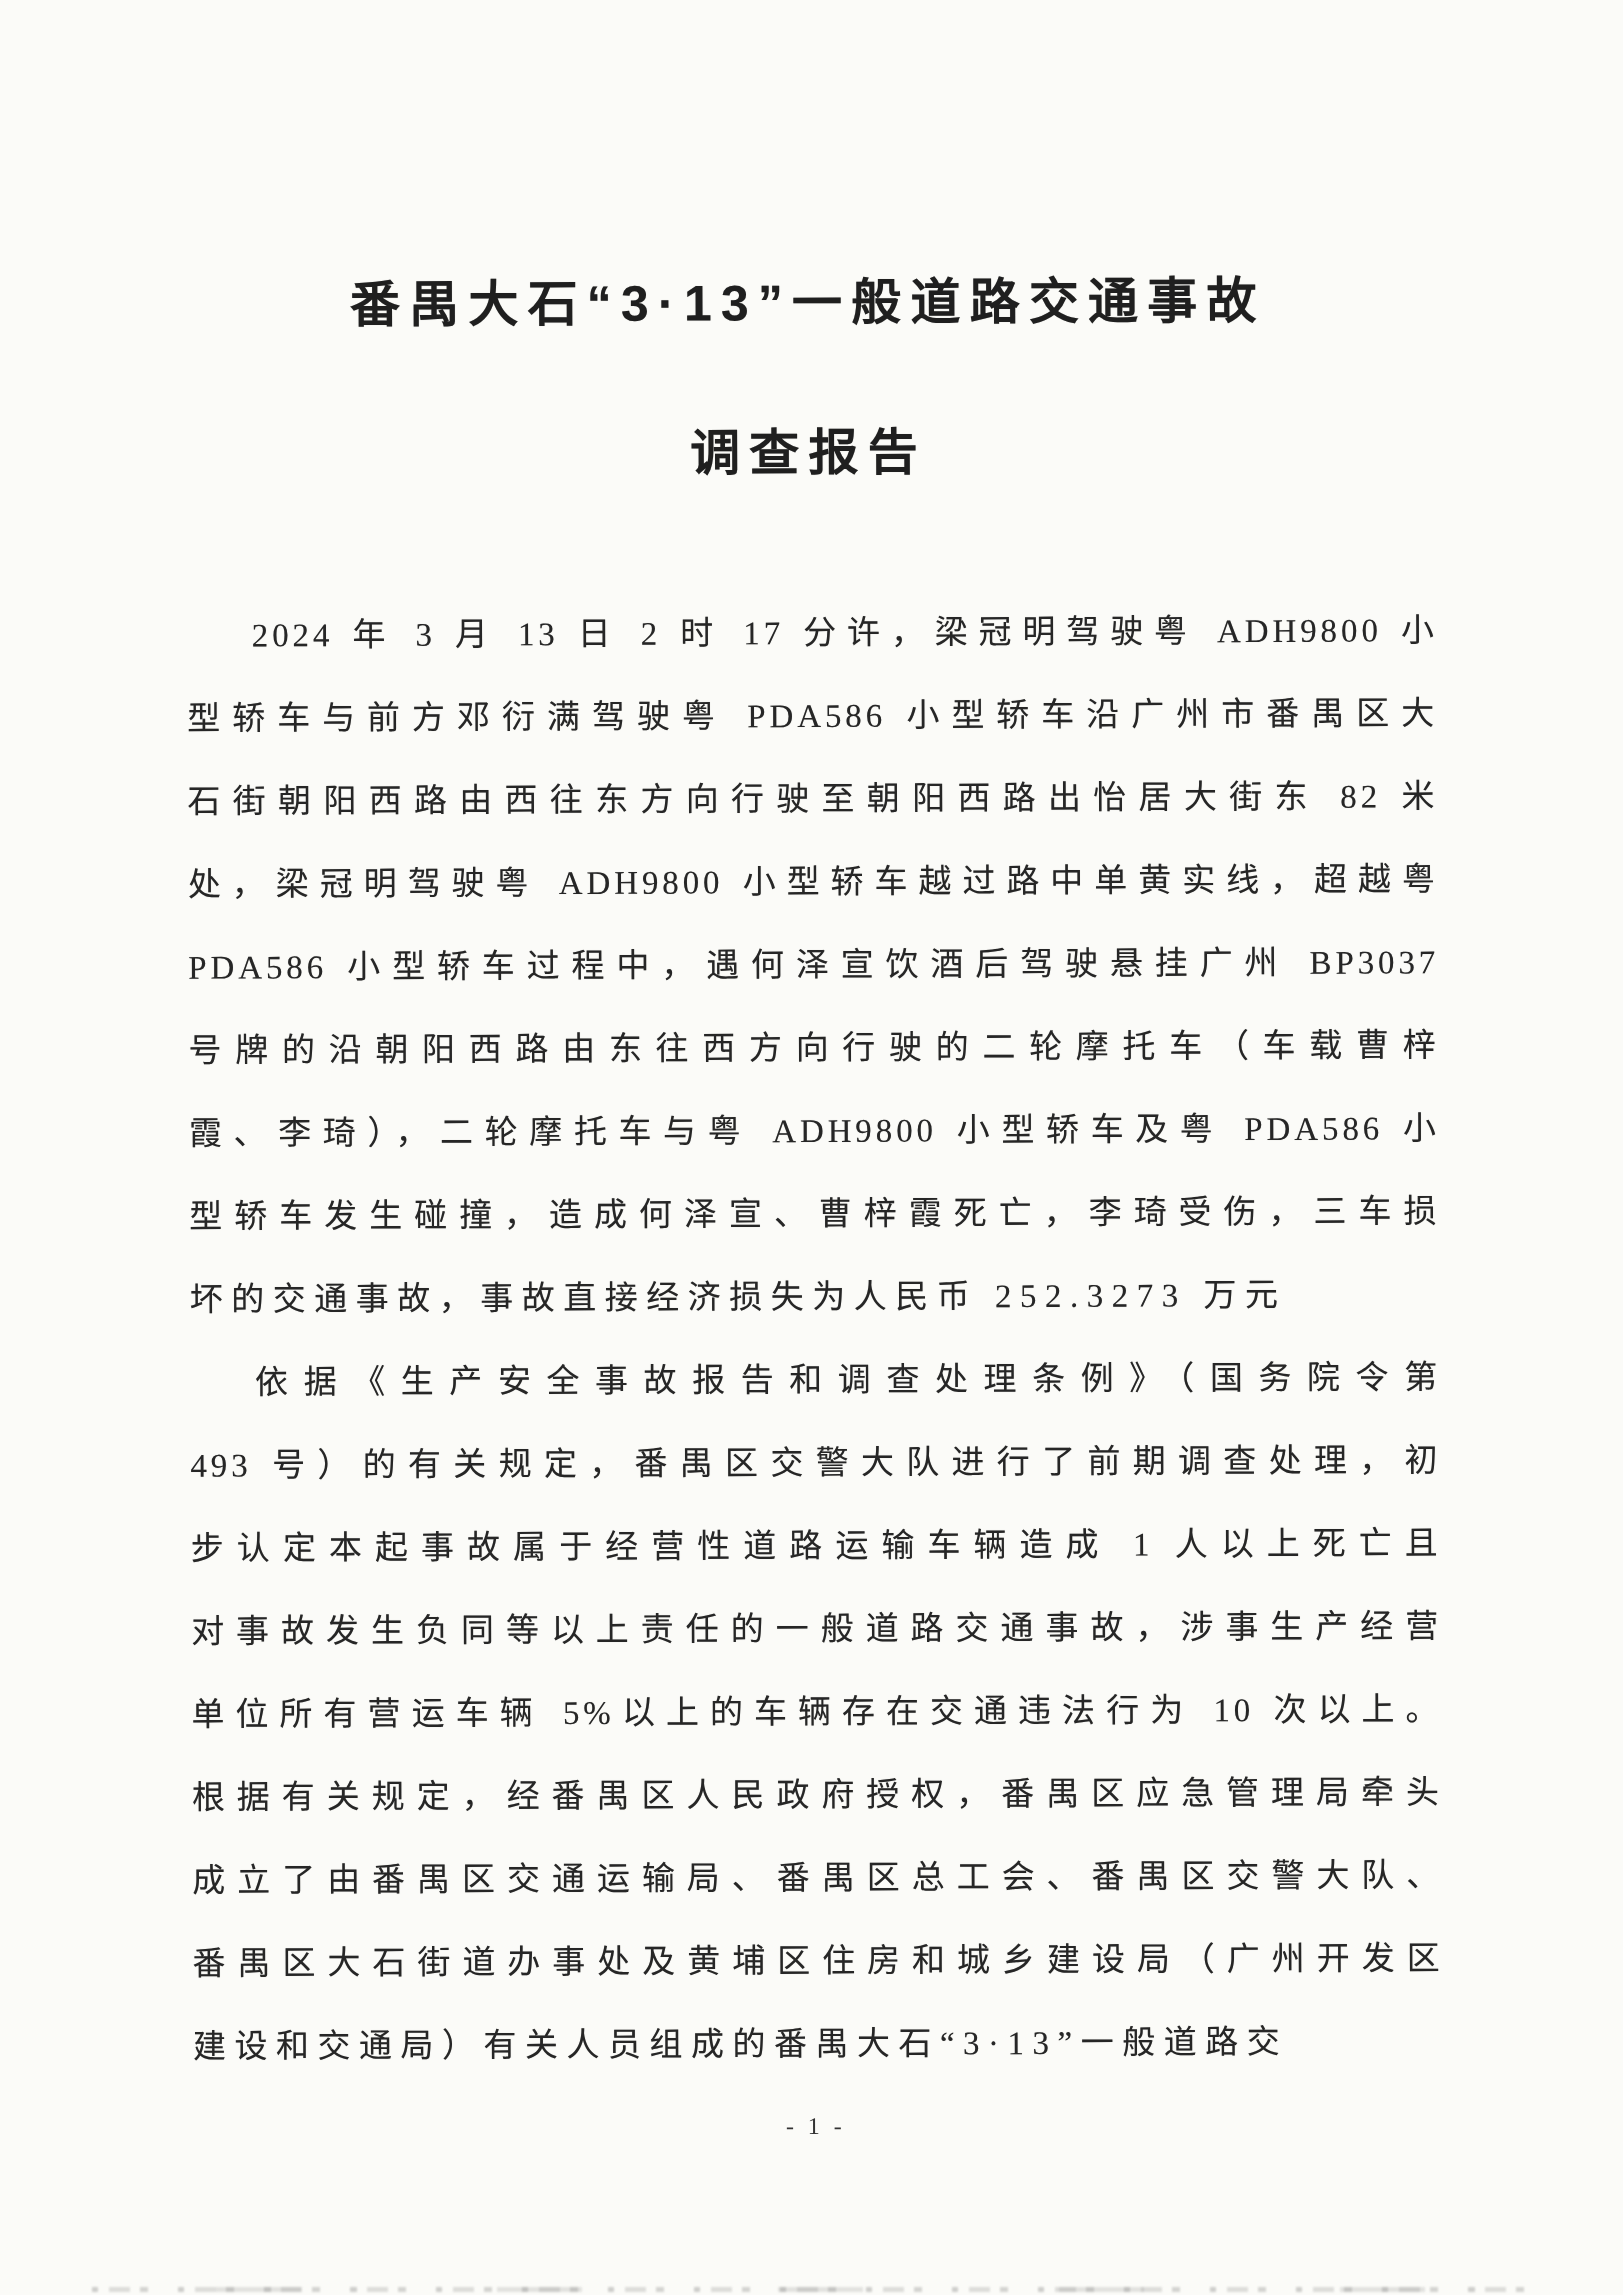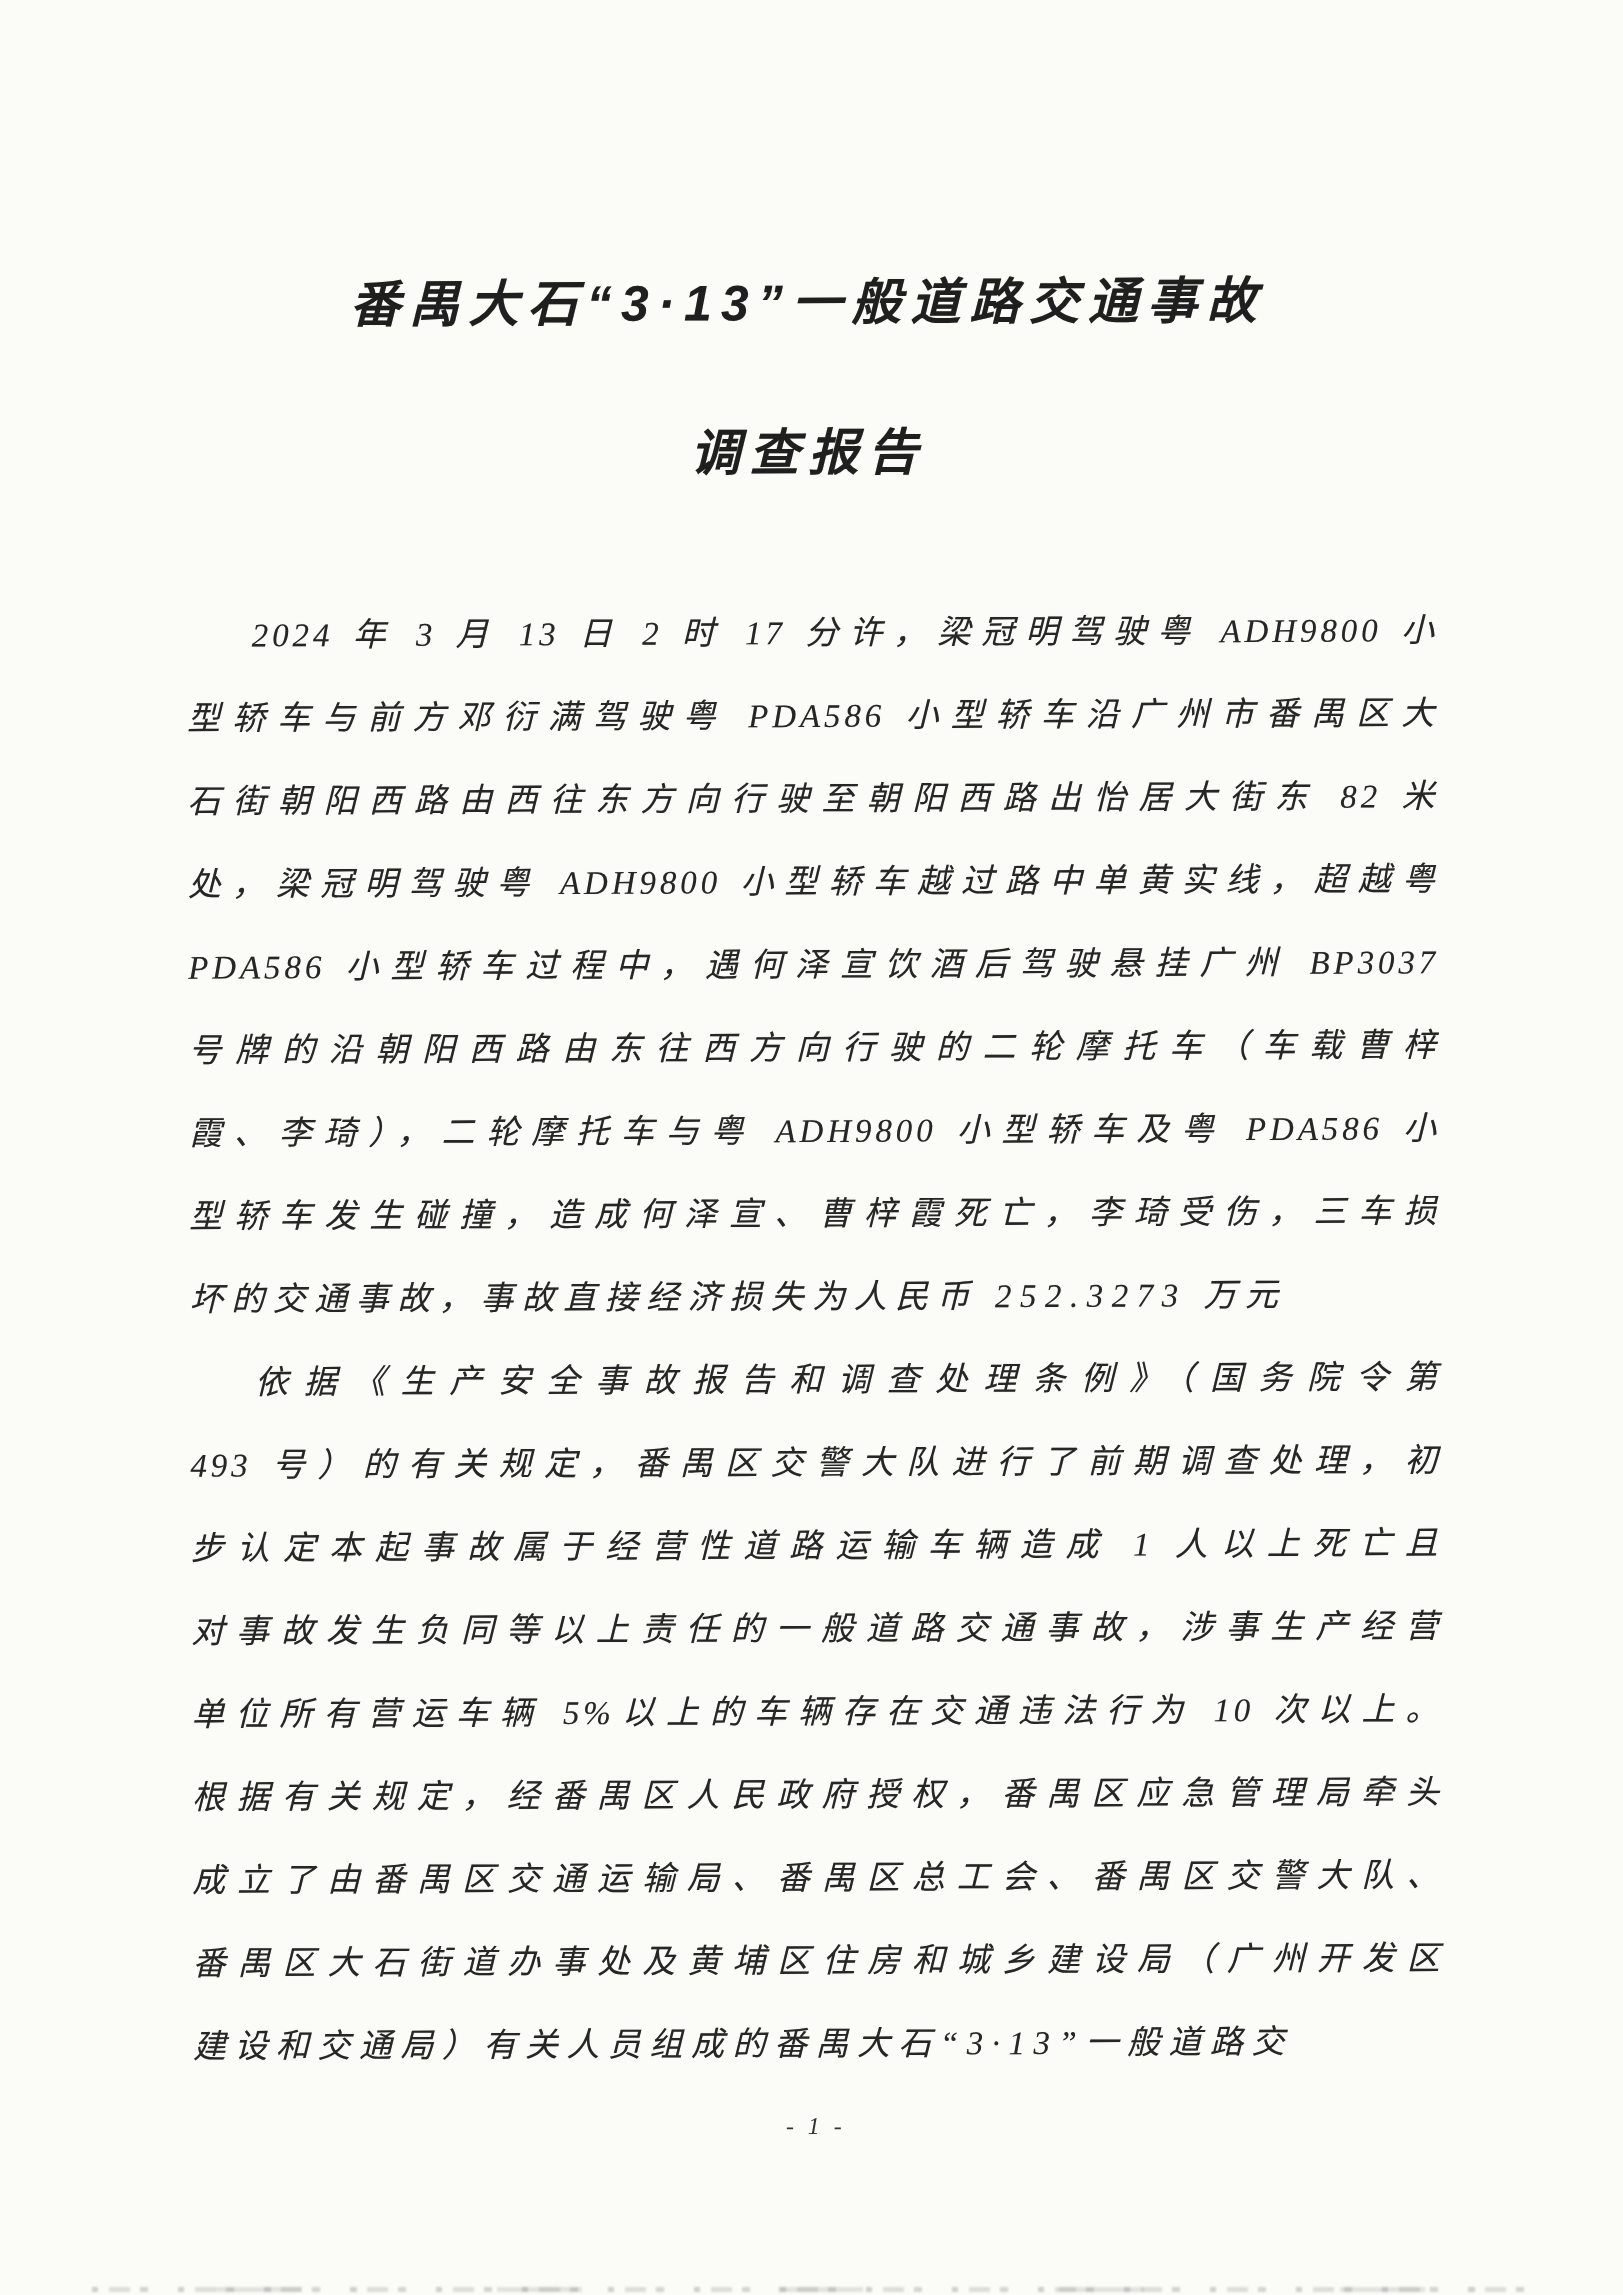--- a/index.html
+++ b/index.html
@@ -7,21 +7,20 @@
     width:1623px;height:2295px;
     background:var(--paper,#fbfbf8);
     font-family:"Liberation Serif","DejaVu Serif",serif;
     color:var(--ink,#262626);
     overflow:hidden;
   }
   .page{
     position:relative;
     width:1623px;height:2295px;
     background:var(--paper,#fbfbf8);
-    font-style:italic;
   }
   
   .scan{
     position:absolute;
     left:0;top:0;right:0;bottom:0;
     transform:rotate(-0.25deg);
     transform-origin:50% 50%;
     padding-top:272px;
   }
   .title{

